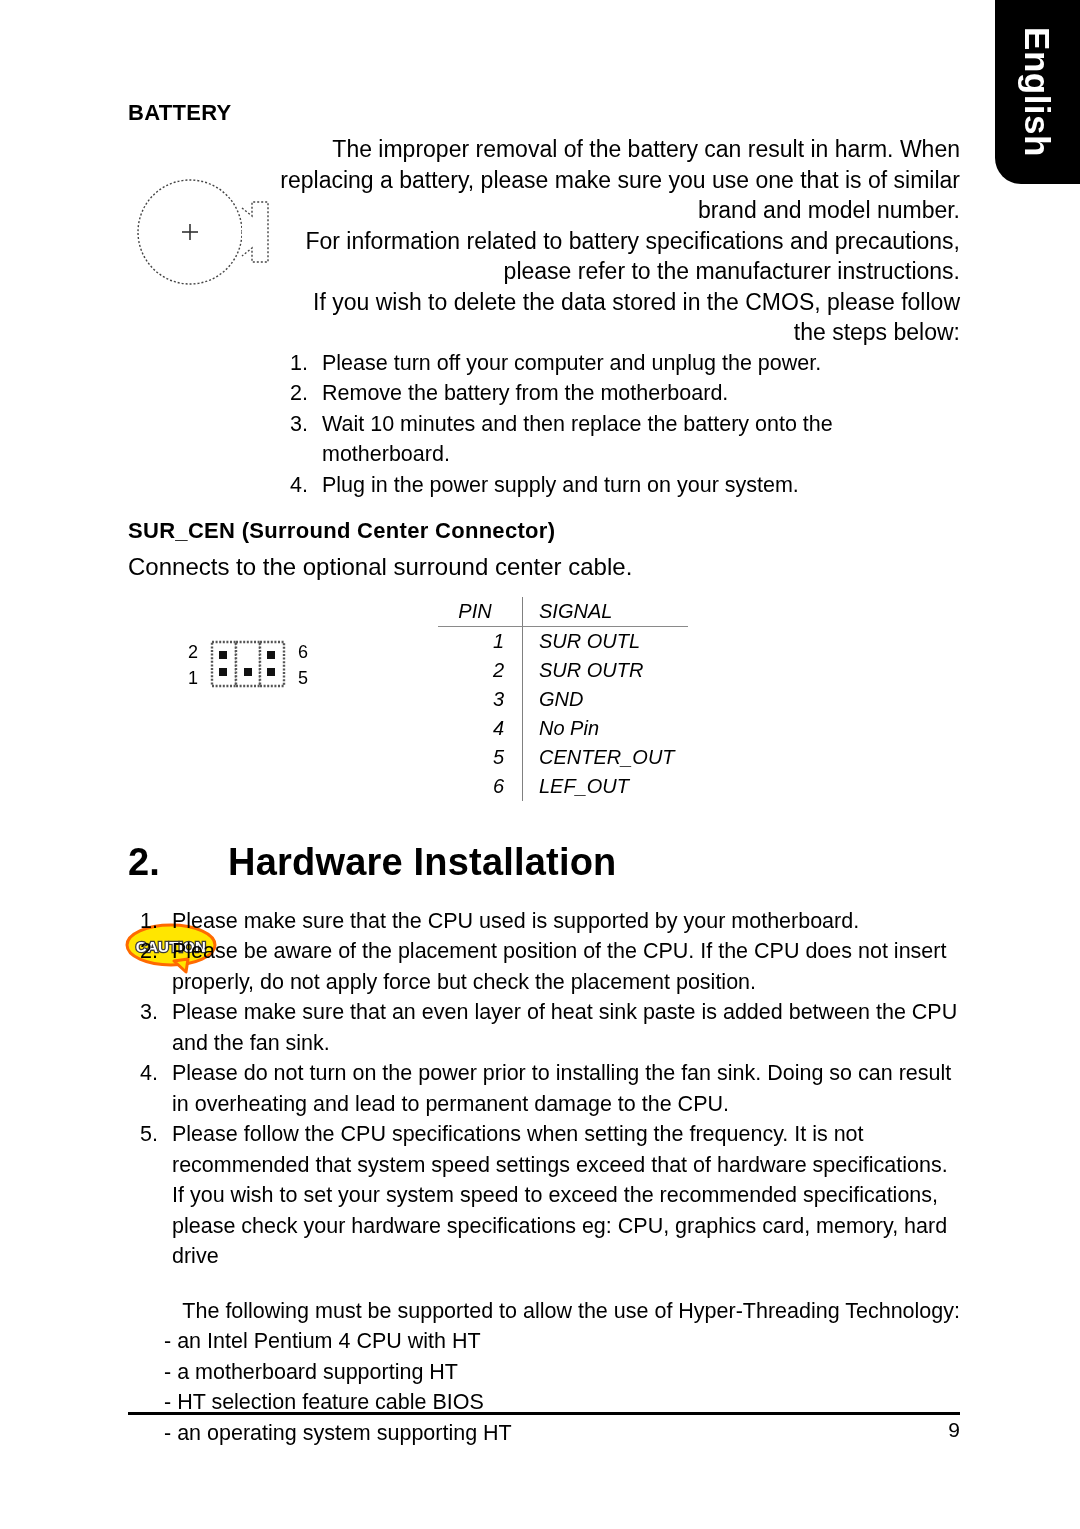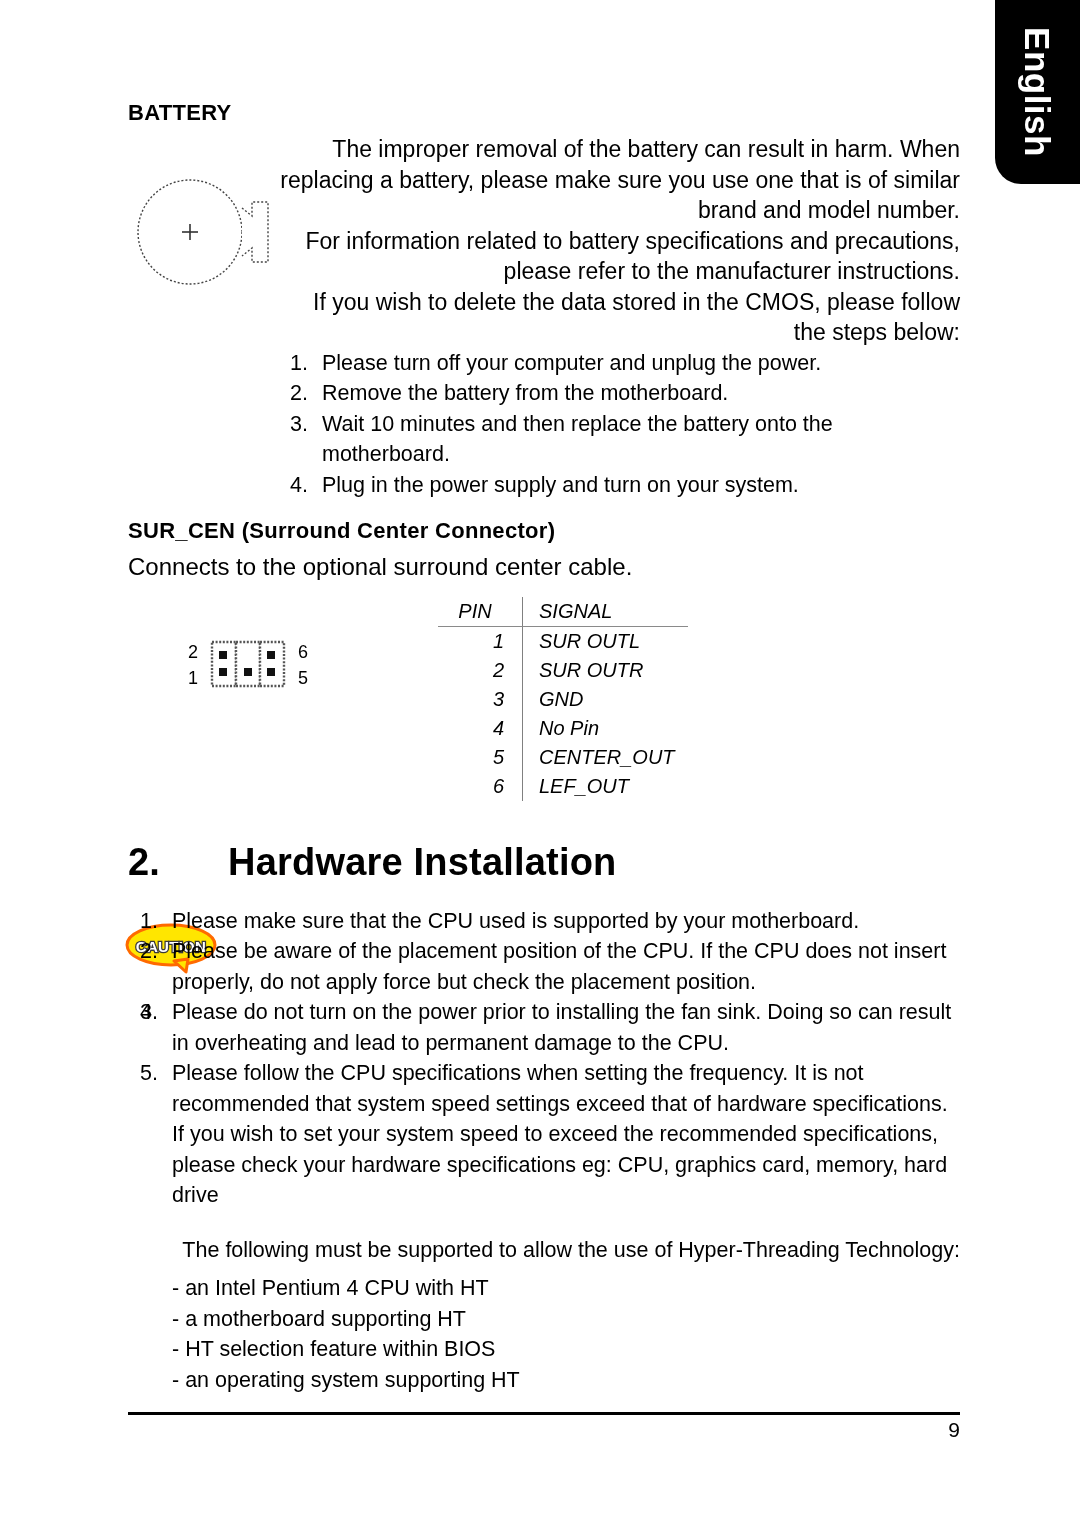--- a/index.html
+++ b/index.html
@@ -210,21 +210,21 @@
 
   
   .ht-block { margin-top: 24px; }
   .ht-lead {
     font-size: 21.5px;
     line-height: 30.5px;
     margin: 0;
     text-align: right;
   }
   ul.ht-list {
-    margin: 8px;
+    margin: 0;
     padding: 0;
     list-style: none;
   }
   ul.ht-list li {
     font-size: 21.5px;
     line-height: 30.5px;
     padding-left: 36px;
   }
 
   
@@ -376,38 +376,39 @@
         <li>
           <span class="num">1.</span>
           <span>Please make sure that the CPU used is supported by your motherboard.</span>
         </li>
         <li>
           <span class="num">2.</span>
           <span>Please be aware of the placement position of the CPU.  If the CPU does not insert properly, do not apply force but check the placement position.</span>
         </li>
         <li>
           <span class="num">3.</span>
+          <span>Please make sure that an even layer of heat sink paste is added between the CPU and the fan sink.</span>
         </li>
         <li>
           <span class="num">4.</span>
           <span>Please do not turn on the power prior to installing the fan sink.  Doing so can result in overheating and lead to permanent damage to the CPU.</span>
         </li>
         <li>
           <span class="num">5.</span>
           <span>Please follow the CPU specifications when setting the frequency.  It is not recommended that system speed settings exceed that of hardware specifications.  If you wish to set your system speed to exceed the recommended specifications,  please check your hardware specifications eg: CPU, graphics card, memory, hard drive</span>
         </li>
       </ol>
     </div>
 
     <div class="ht-block">
       <p class="ht-lead">The following must be supported to allow the use of Hyper-Threading Technology:</p>
       <ul class="ht-list">
         <li>- an Intel Pentium 4 CPU with HT</li>
         <li>- a motherboard supporting HT</li>
-        <li>- HT selection feature within BIOS</li>
+        <li>- HT selection feature cable BIOS</li>
         <li>- an operating system supporting HT</li>
       </ul>
     </div>
 
   </div>
 
   <div class="footer">
     <div class="footer-rule"></div>
     <div class="footer-page">9</div>
   </div>

